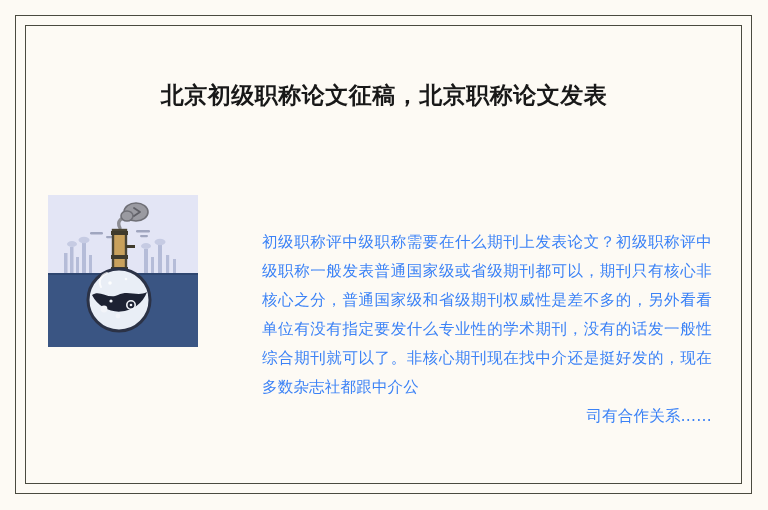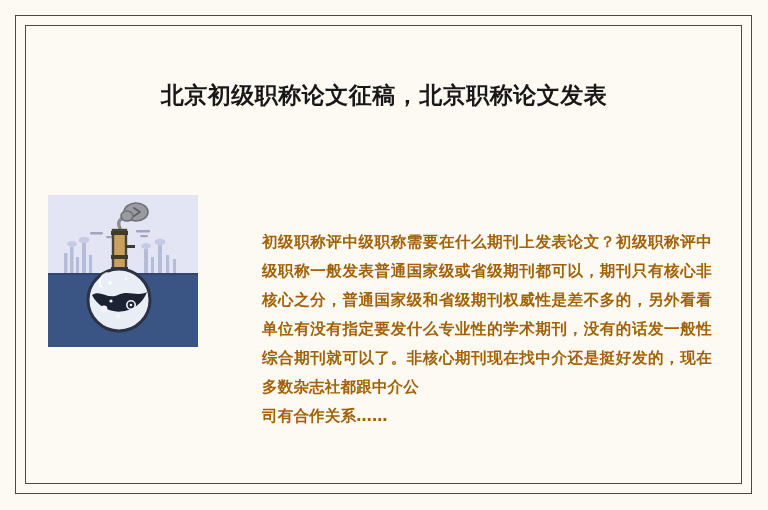--- a/index.html
+++ b/index.html
@@ -66,35 +66,35 @@
     display: block;
   }
 
   
   .article-body {
     position: absolute;
     left: 262px;
     top: 228px;
     width: 450px;
     font-size: 15.5px;
-    font-weight: bold;
-    color: #a16207;
+    font-weight: normal;
+    color: #3b82f6;
     line-height: 29px;
     text-align: justify;
     text-justify: inter-ideograph;
     letter-spacing: 0.2px;
   }
   .article-body::after {
     content: "";
     display: inline-block;
     width: 100%;
   }
   .article-last-line {
     display: block;
-    text-align: left;
+    text-align: right;
   }
 </style>
 </head>
 <body>
 
 <div class="frame-outer"></div>
 <div class="frame-inner"></div>
 
 <div class="page-title">北京初级职称论文征稿，北京职称论文发表</div>
 

